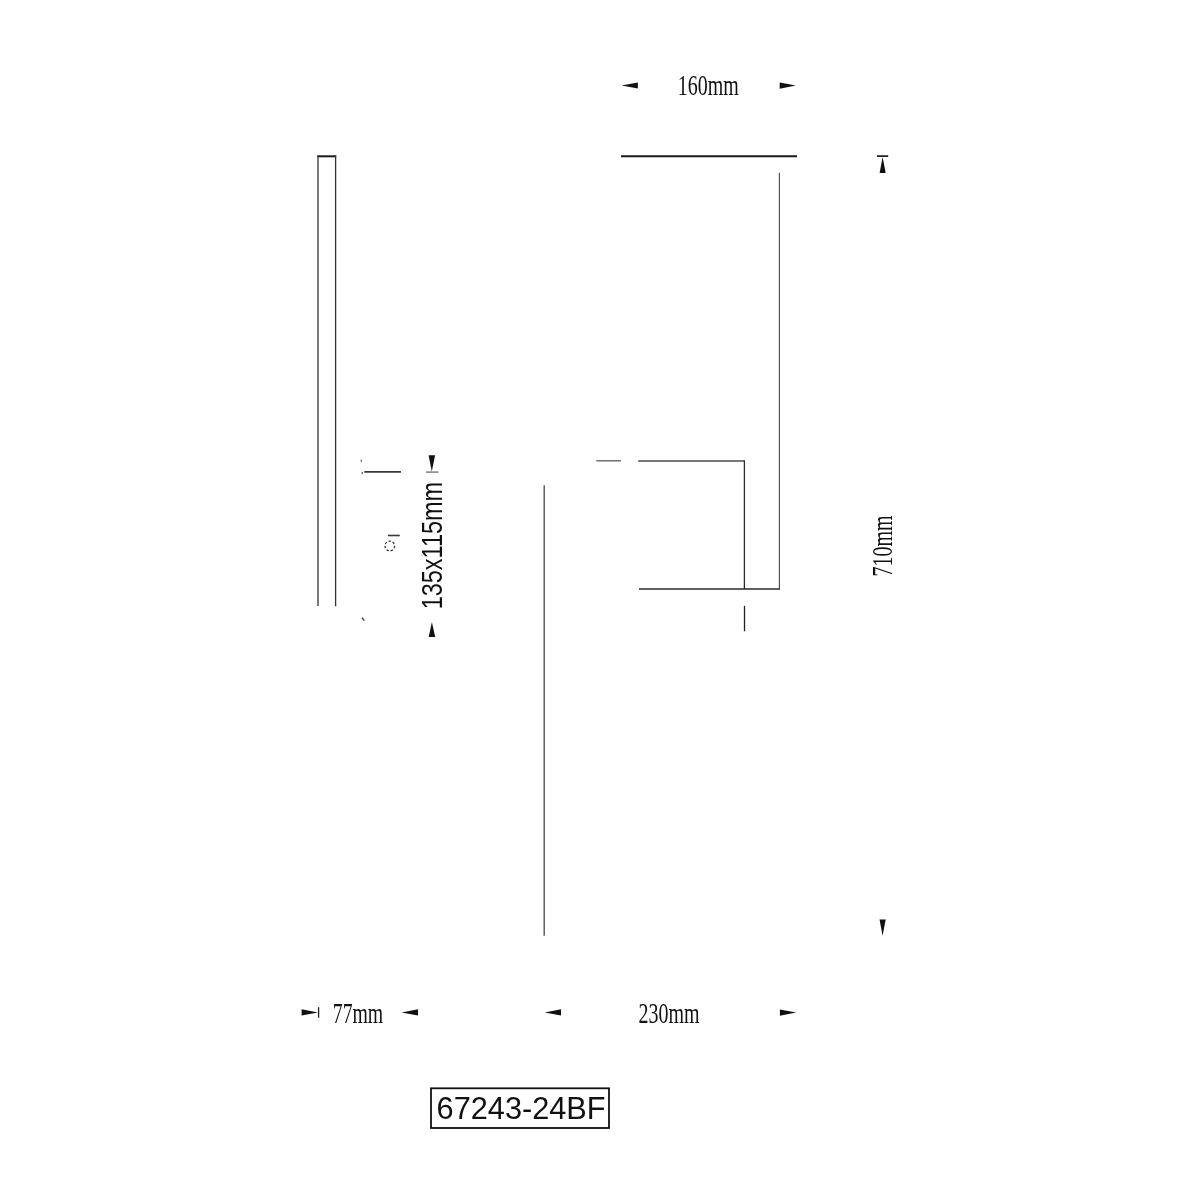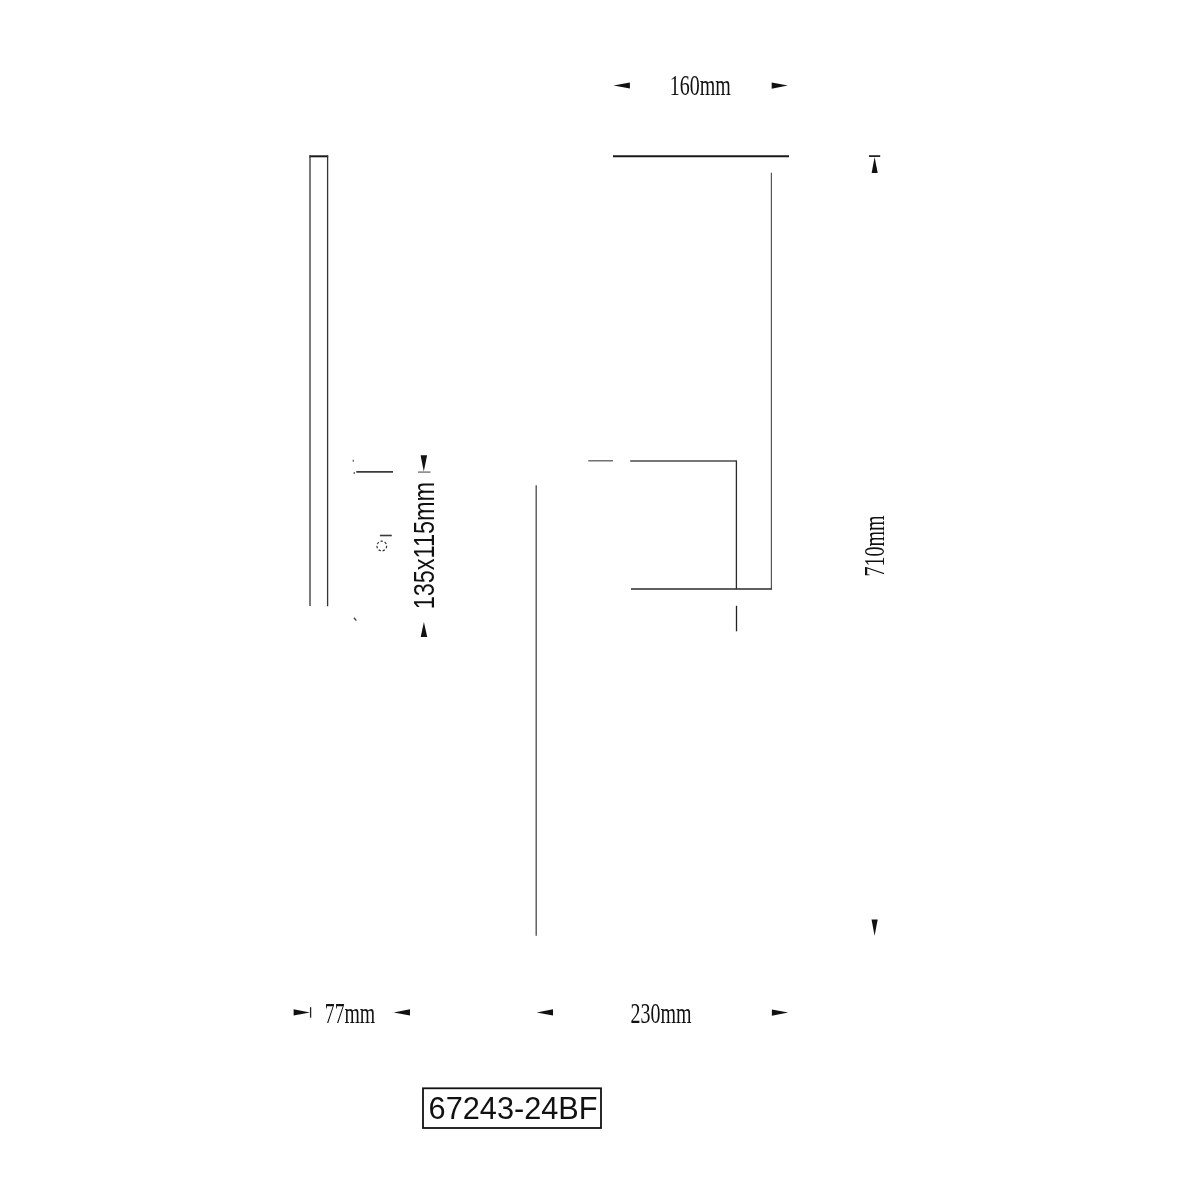--- a/index.html
+++ b/index.html
@@ -1,16 +1,16 @@
 <!DOCTYPE html>
 <html><head>
 <meta charset="utf-8">
 <style>
   html,body{margin:0;padding:0;background:#ffffff;}
-  #page{width:1148px;height:1200px;position:relative;background:#ffffff;overflow:hidden;}
+  #page{width:1148px;height:1200px;position:relative;background:#ffffff;overflow:hidden;margin-left:8px;}
   svg text{font-family:"Liberation Serif",serif;} svg text.sans{font-family:"Liberation Sans",sans-serif;}
 </style>
 </head>
 <body>
 
 <div id="page">
 <svg width="1200" height="1200" viewBox="0 0 1200 1200">
 
   <rect x="0" y="0" width="1200" height="1200" fill="#ffffff"></rect>
 

